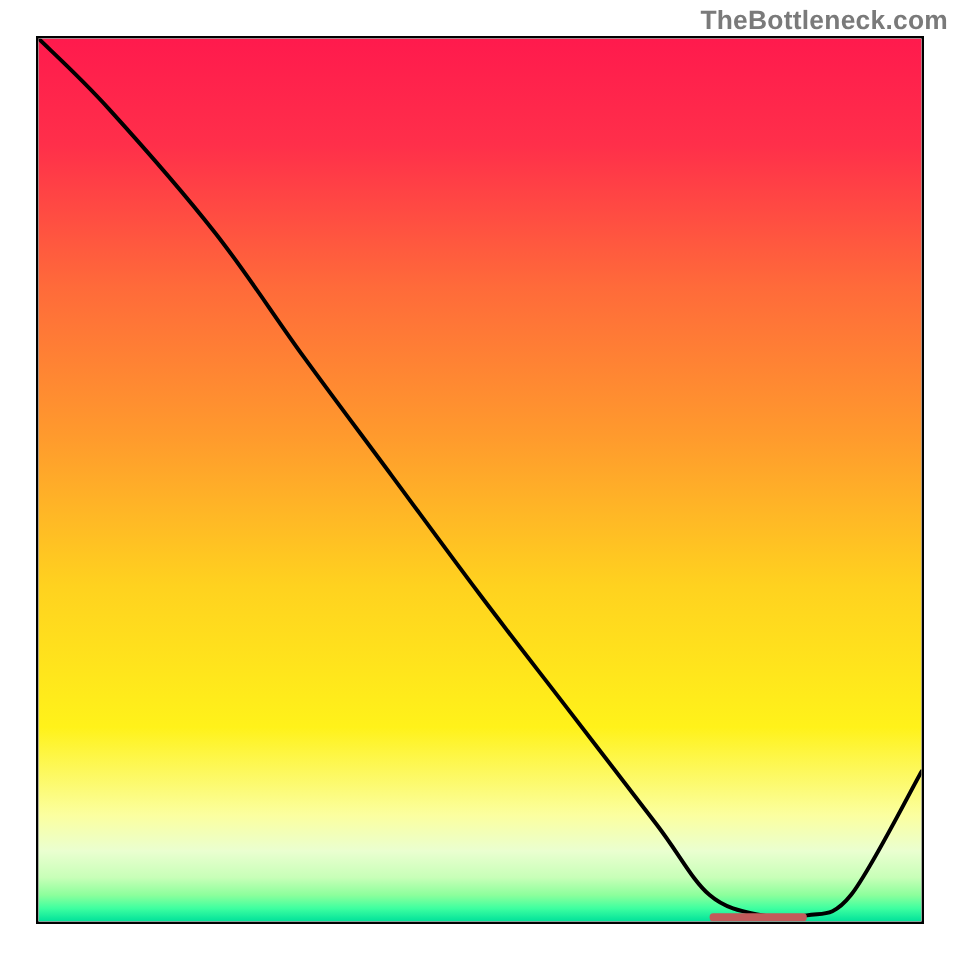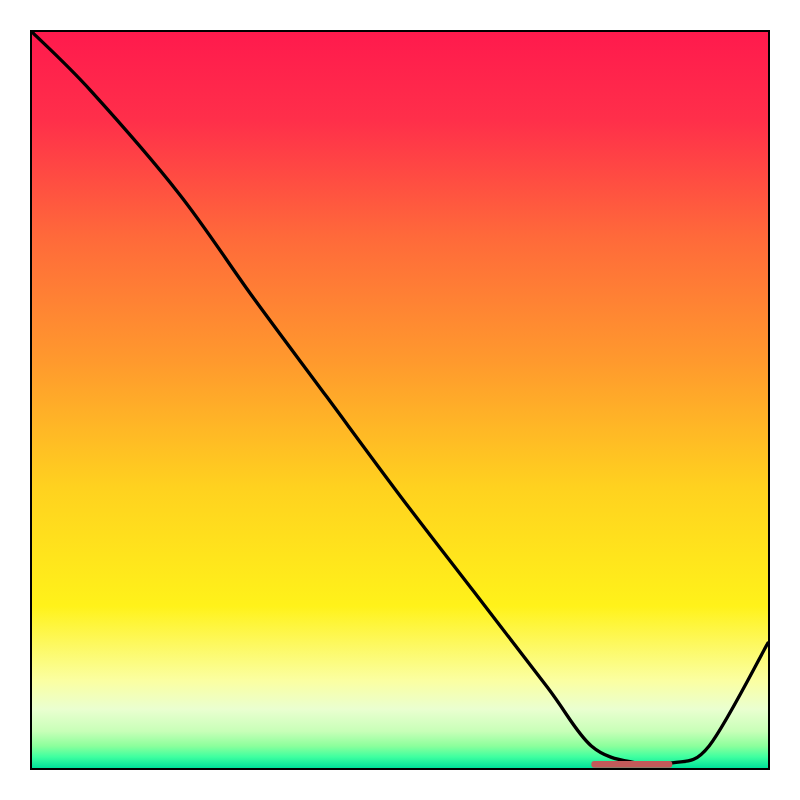--- a/index.html
+++ b/index.html
@@ -44,20 +44,21 @@
     position: absolute;
     inset: 0;
     width: 100%;
     height: 100%;
   }
 </style>
 </head>
 <body>
 <div class="wrap">
 
+  <div class="watermark">TheBottleneck.com</div>
 
   <div class="plot">
     <svg class="gradient" viewBox="0 0 100 100" preserveAspectRatio="none">
       <defs>
         <linearGradient id="bg-grad" x1="0" y1="0" x2="0" y2="1">
             <stop offset="0%" stop-color="#ff1a4d"></stop>
             <stop offset="12%" stop-color="#ff2f4a"></stop>
             <stop offset="28%" stop-color="#ff6a3a"></stop>
             <stop offset="45%" stop-color="#ff9a2d"></stop>
             <stop offset="62%" stop-color="#ffd21f"></stop>

